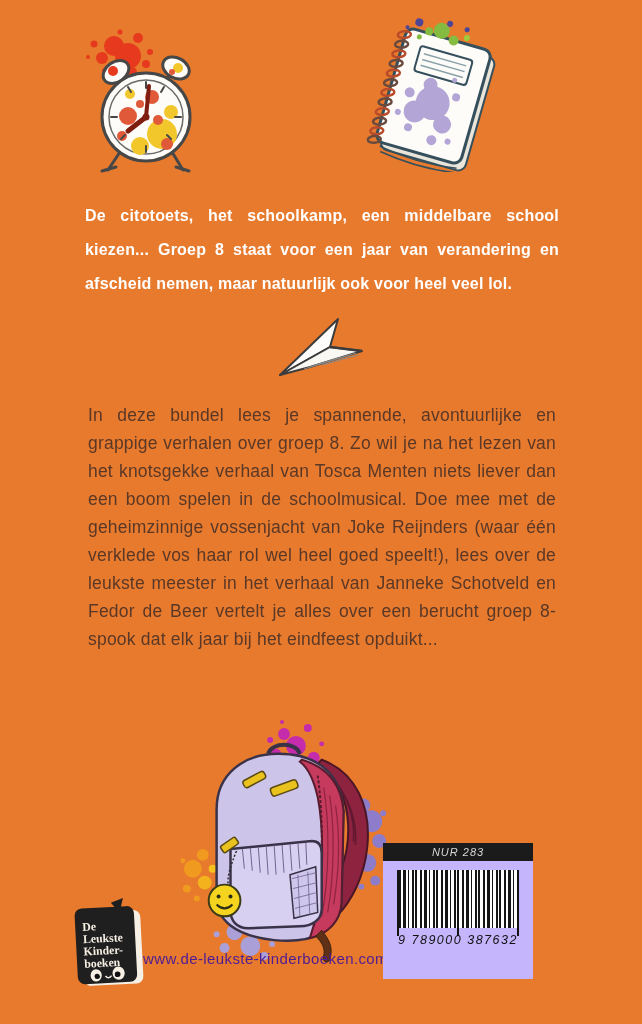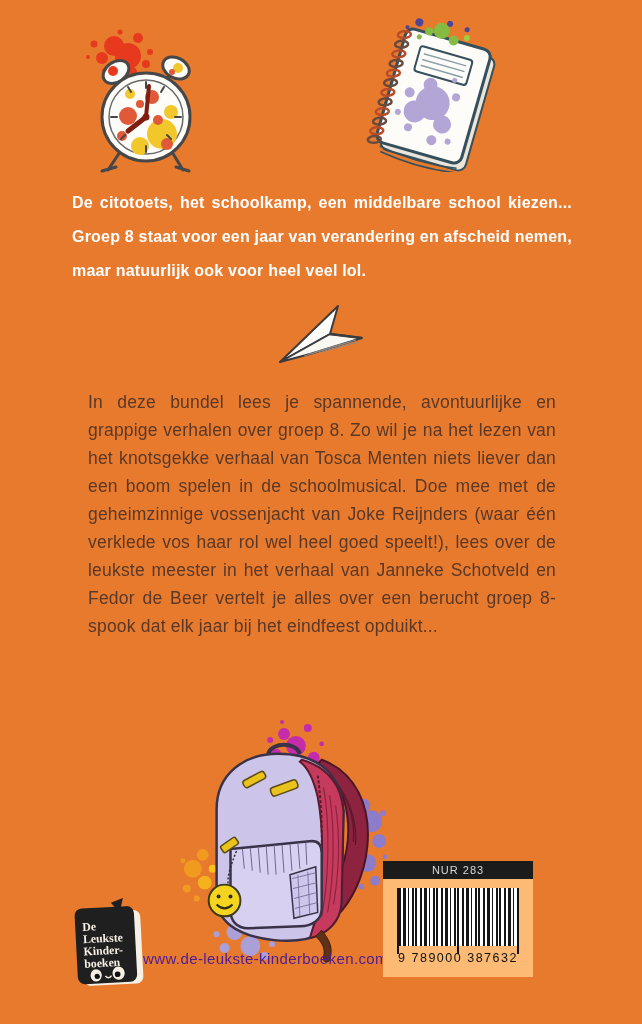--- a/index.html
+++ b/index.html
@@ -12,43 +12,43 @@
   .clock-illu{left:80px;top:24px;width:132px;height:150px;}
   .notebook-illu{left:360px;top:18px;width:142px;height:154px;}
   .backpack-illu{left:173px;top:716px;width:228px;height:252px;z-index:1;}
   .logo-illu{left:66px;top:898px;width:86px;height:96px;}
 
   .text-col{
     position:absolute;left:72px;top:186px;width:500px;z-index:2;
   }
   .intro-par{
     color:#ffffff;font-weight:bold;font-size:16px;line-height:34px;
-    text-align:justify;letter-spacing:.2px;margin:0;
+    text-align:justify;letter-spacing:.2px;margin:13px;
   }
   .plane-wrap{width:92px;height:70px;margin:14px auto 10px auto;}
   .body-par,.outro-par{
     color:#5a3827;font-size:17.5px;line-height:28px;
     text-align:justify;letter-spacing:.2px;margin:16px;
   }
   .outro-par{margin-top:24px;}
 
   .website{
     position:absolute;left:143px;top:950px;z-index:3;
     color:#4c1d95;font-size:15px;letter-spacing:.4px;
   }
 
   .barcode-box{
-    position:absolute;left:383px;top:861px;width:150px;z-index:4;
+    position:absolute;left:383px;top:843px;width:150px;z-index:4;font-style:italic;
   }
   .barcode-header{
     background:#1b1b1b;color:#d8d8d8;height:18px;line-height:18px;
     text-align:center;font-size:11px;letter-spacing:1px;
   }
   .barcode-body{
-    background:#fdba74;height:98px;position:relative;
+    background:#c4b5fd;height:118px;position:relative;
   }
   .bars{
     position:absolute;left:16px;right:16px;top:9px;height:58px;
     background:repeating-linear-gradient(90deg,
       #141414 0 2px, #fdfdfd 2px 4px,
       #141414 4px 7px, #fdfdfd 7px 9px,
       #141414 9px 10px, #fdfdfd 10px 13px,
       #141414 13px 15px, #fdfdfd 15px 16px,
       #141414 16px 18px, #fdfdfd 18px 21px);
   }

